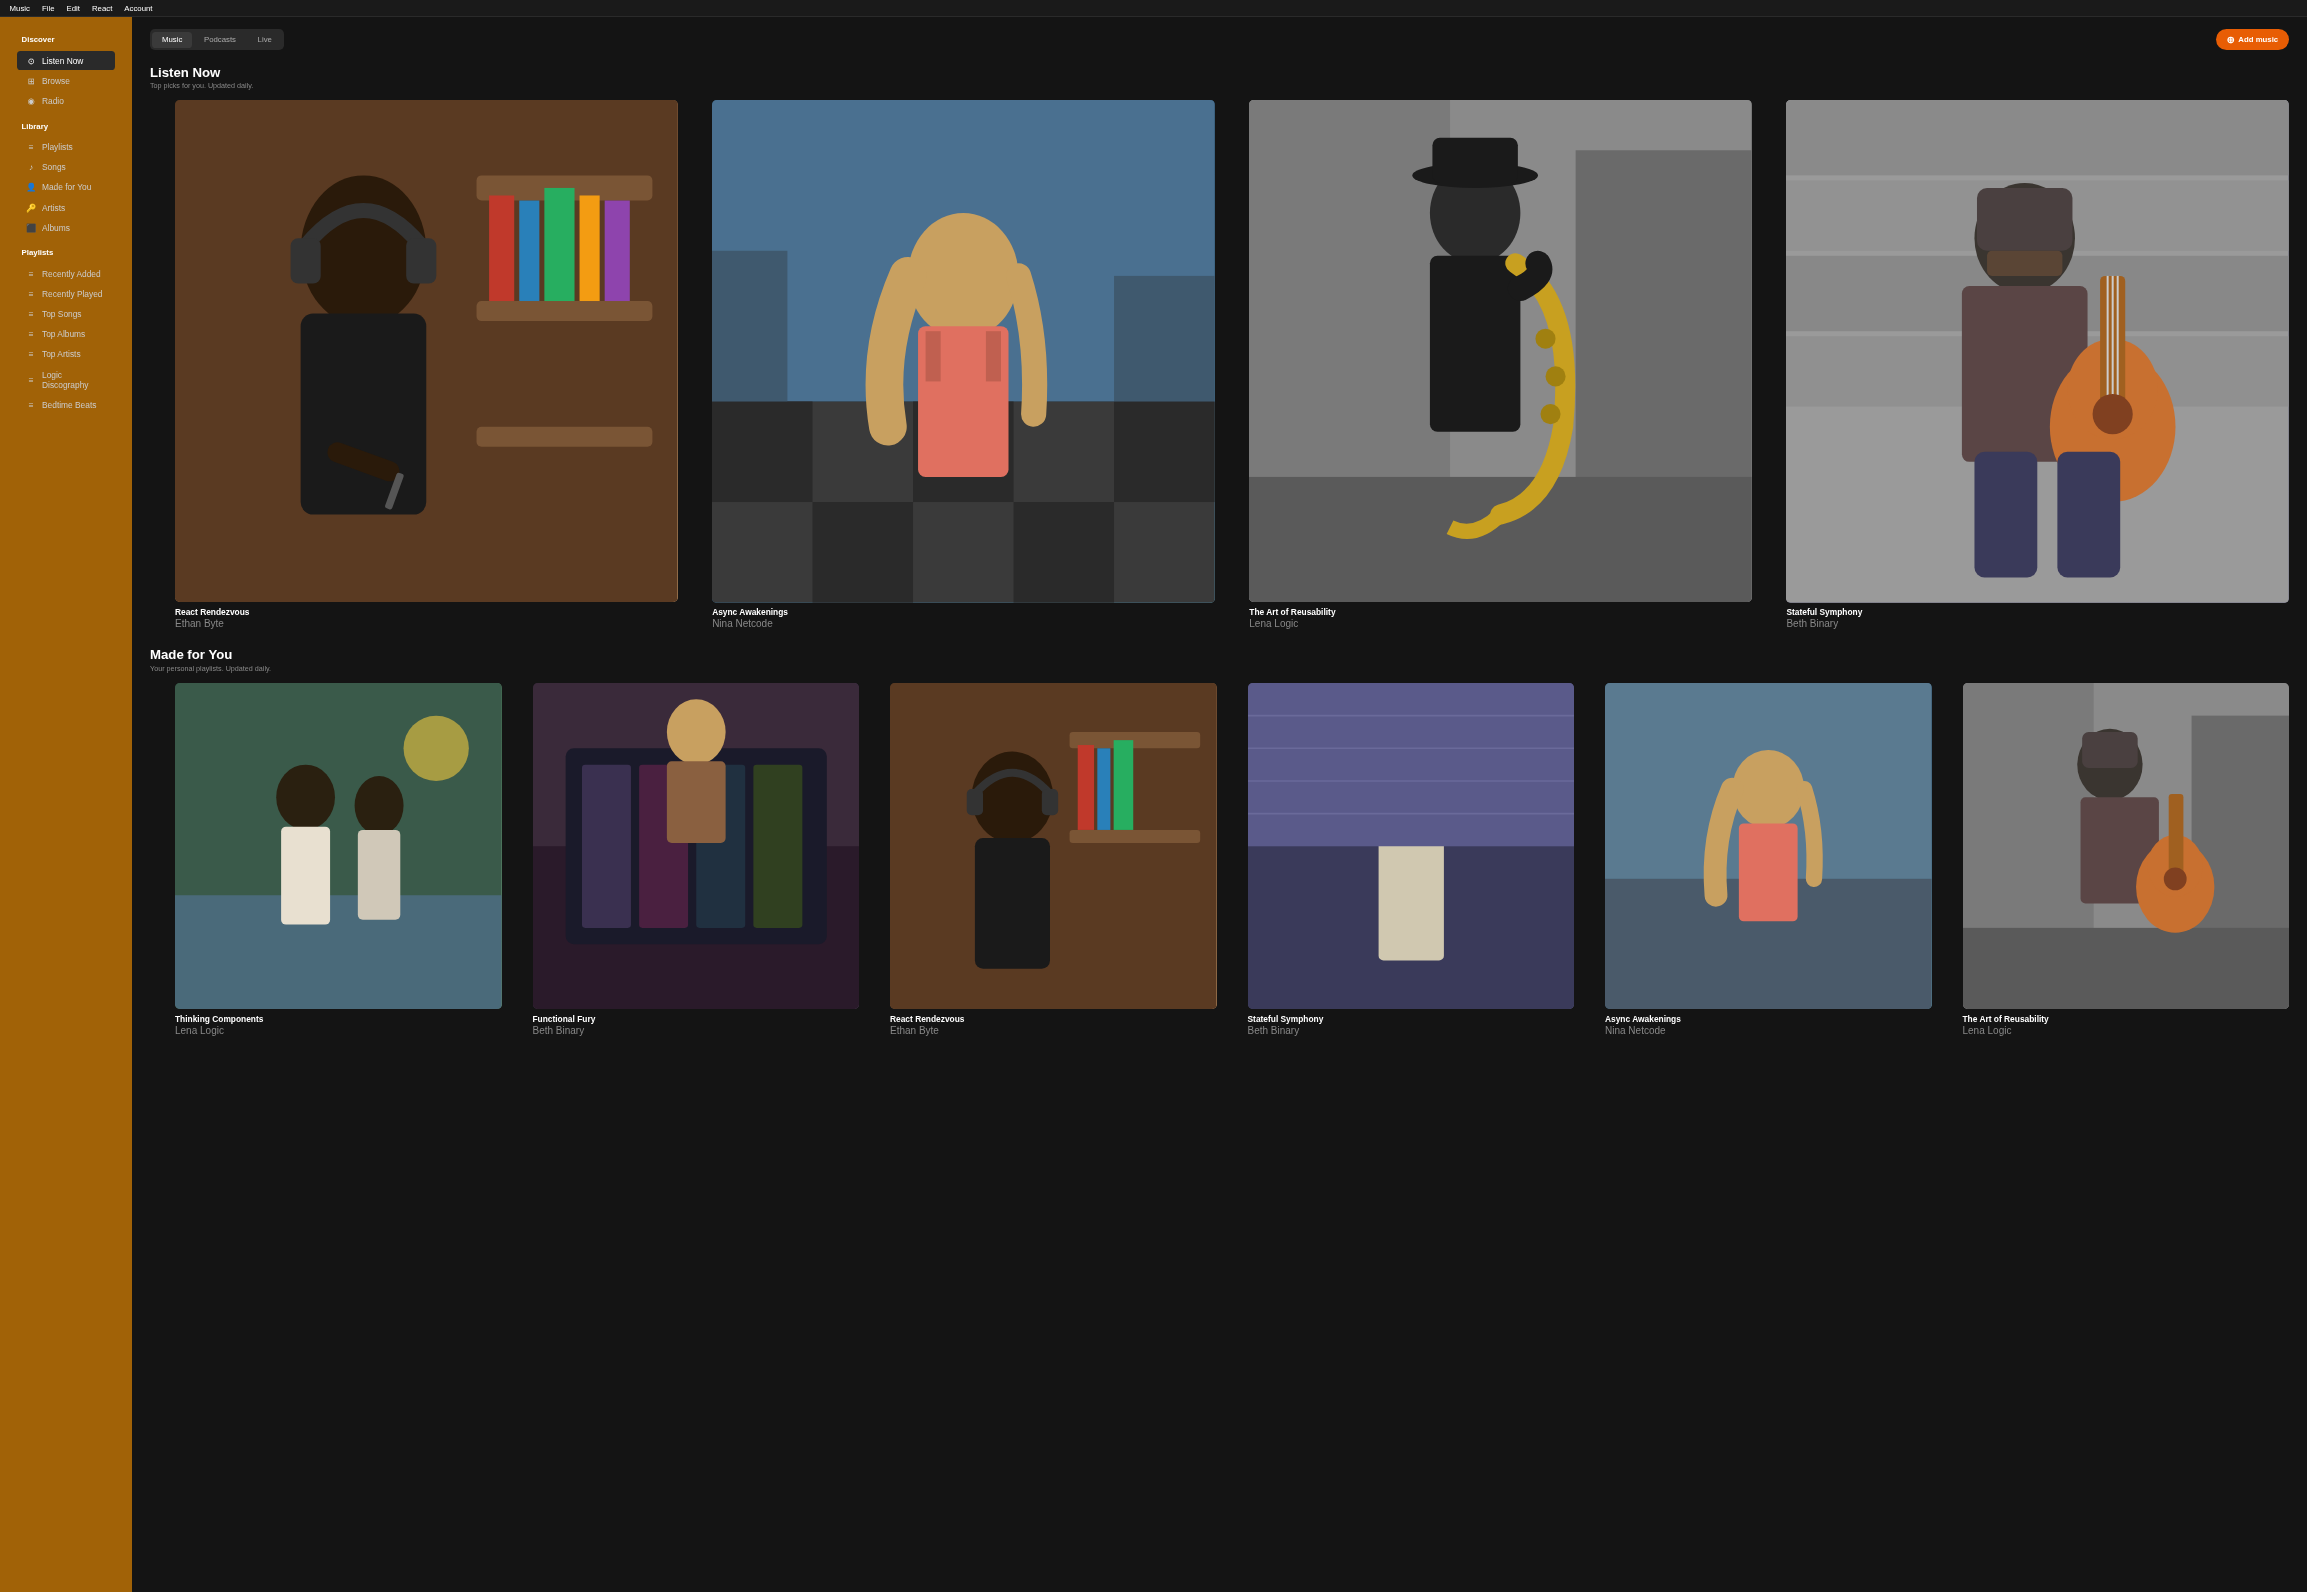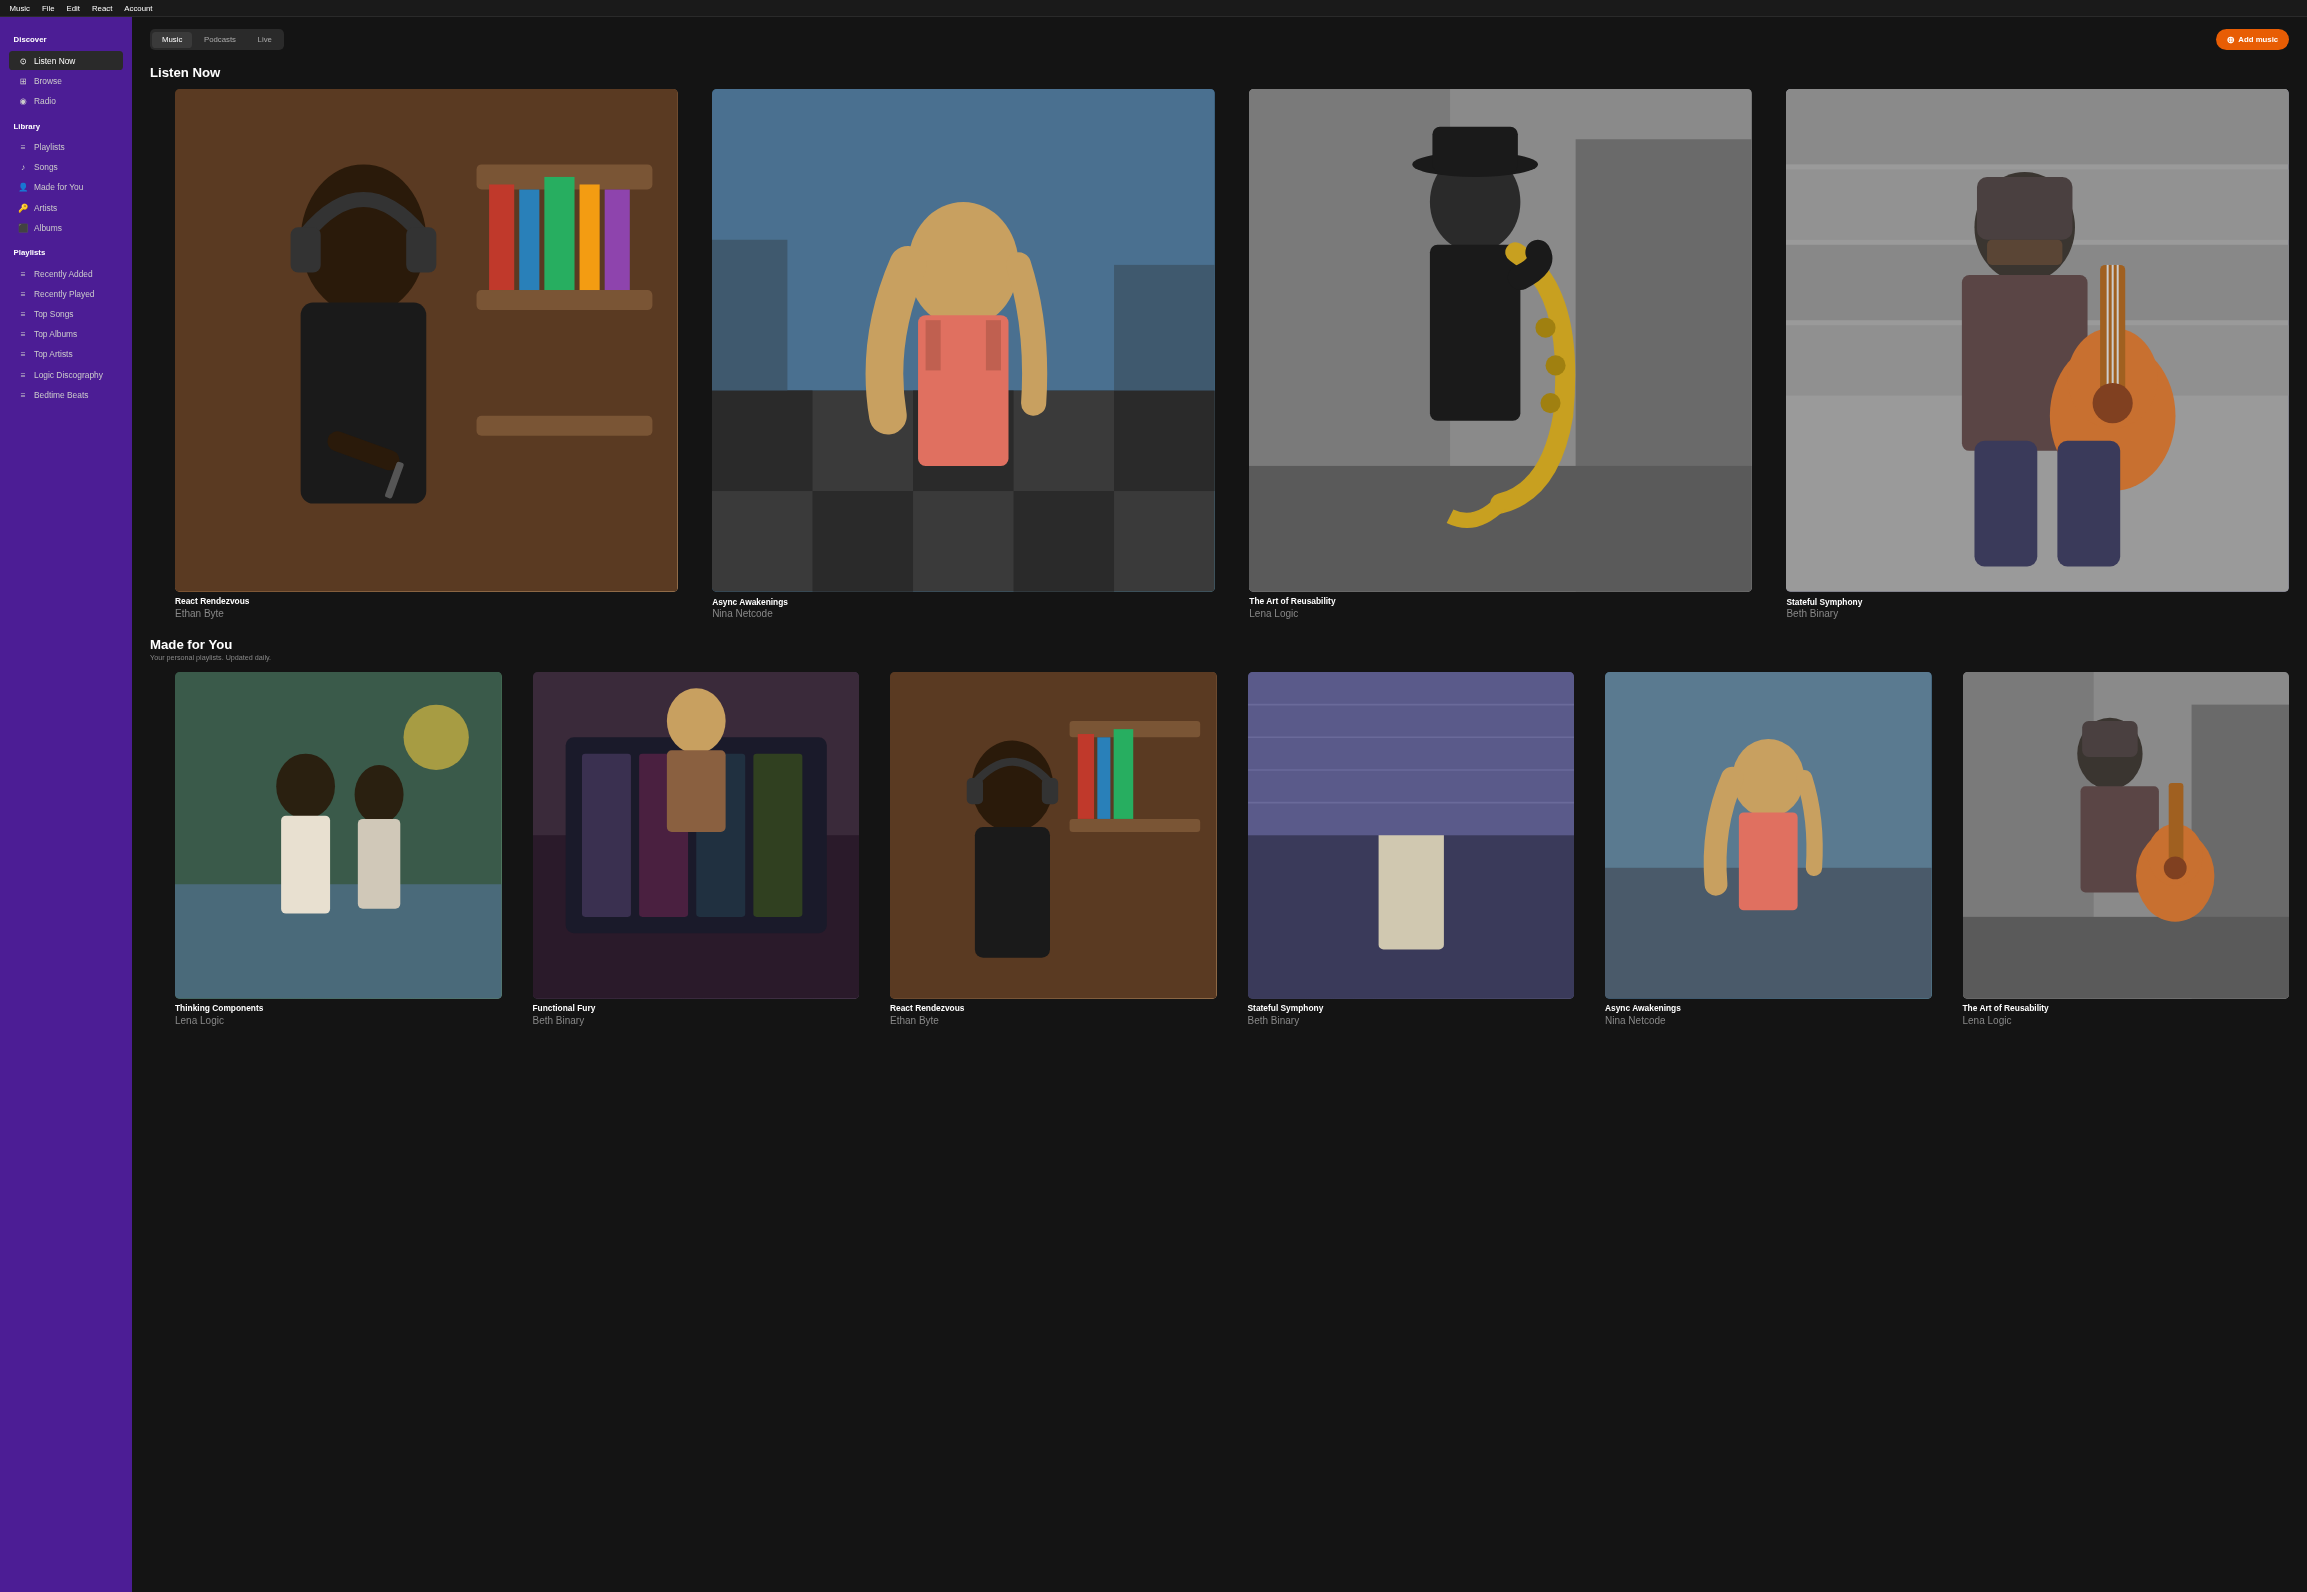--- a/index.html
+++ b/index.html
@@ -33,23 +33,23 @@
     
     .app-body {
       display: flex;
       flex: 1;
       overflow: hidden;
     }
 
     
     .sidebar {
       width: 132px;
-      background: #4c1d95;
+      background: #a16207;
       flex-shrink: 0;
-      padding: 12px 4px;
+      padding: 12px 12px;
       overflow-y: auto;
     }
     .sidebar-section-title {
       font-size: 7.8px;
       font-weight: 600;
       color: #fff;
       padding: 0 9.6px 6px 9.6px;
       margin-top: 6px;
     }
     .sidebar-item {
@@ -271,20 +271,21 @@
         <div class="tab">Live</div>
       </div>
       <button class="add-music-btn">
         <span style="font-size:9.6px;">⊕</span>
         <span>Add music</span>
       </button>
     </div>
 
     <div class="section-header">
       <div class="section-title">Listen Now</div>
+      <div class="section-subtitle">Top picks for you. Updated daily.</div>
     </div>
 
     <div class="album-grid-large">
 
       <div class="album-card">
         <div class="fake-img" style="background: linear-gradient(145deg, #4a2e1a 0%, #7a5538 30%, #a07248 60%, #c49a6c 80%, #d4aa7a 100%); border-radius:4.8px;">
 
           <svg width="100%" height="100%" viewBox="0 0 200 200" preserveAspectRatio="xMidYMid slice">
 
             <rect width="200" height="200" fill="#5a3a22"></rect>

